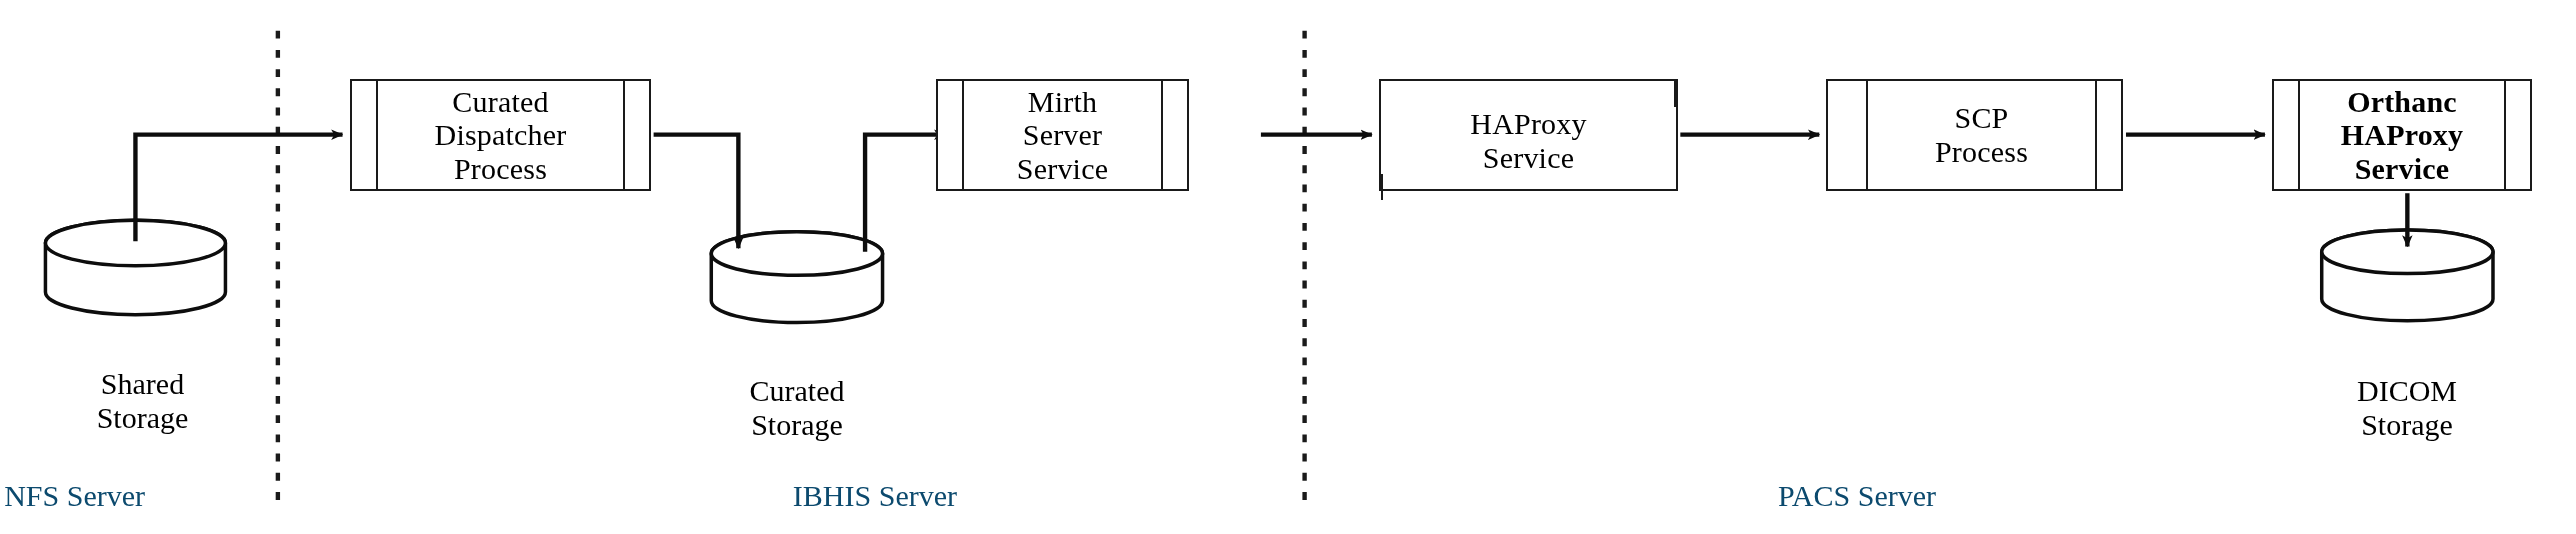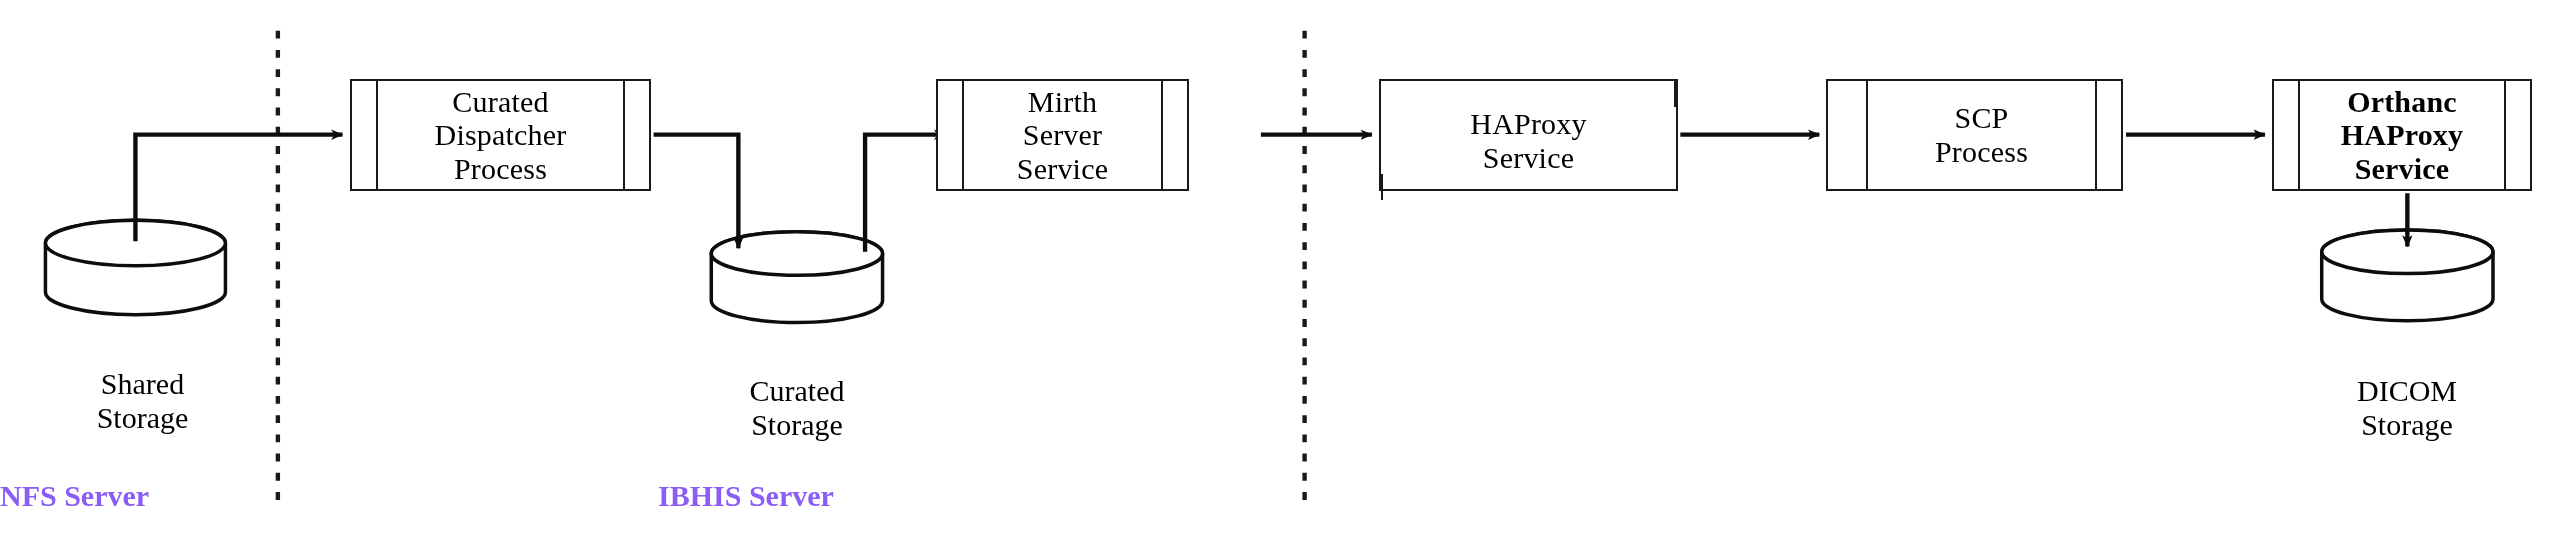--- a/index.html
+++ b/index.html
@@ -71,24 +71,24 @@
     line-height: 1.12;
     color: #000000;
     white-space: nowrap;
     z-index: 6;
   }
   .storage-label span { display: block; }
 
   
   .server-caption {
     position: absolute;
-    text-align: left;
+    text-align: right;
     font-size: 30px;
-    font-weight: bold;
-    color: #8b5cf6;
+    font-weight: normal;
+    color: #0c4a6e;
     white-space: nowrap;
     z-index: 6;
   }
 </style>
 </head>
 <body>
 
 <div id="canvas">
 
   <svg class="layer" viewBox="0 0 2948 612" xmlns="http://www.w3.org/2000/svg">
@@ -197,17 +197,18 @@
     <span>Storage</span>
   </div>
 
   <div class="storage-label" style="left:2276px; top:374px; width:262px;text-align:center;">
     <span>DICOM</span>
     <span>Storage</span>
   </div>
 
   <div class="server-caption" style="left:0px; top:479px; width:145px;">NFS Server</div>
 
-  <div class="server-caption" style="left:658px; top:479px; width:315px;">IBHIS Server</div>
-
+  <div class="server-caption" style="left:642px; top:479px; width:315px;">IBHIS Server</div>
+
+  <div class="server-caption" style="left:1621px; top:479px; width:315px;">PACS Server</div>
 
 </div>
 
 
 </body></html>

